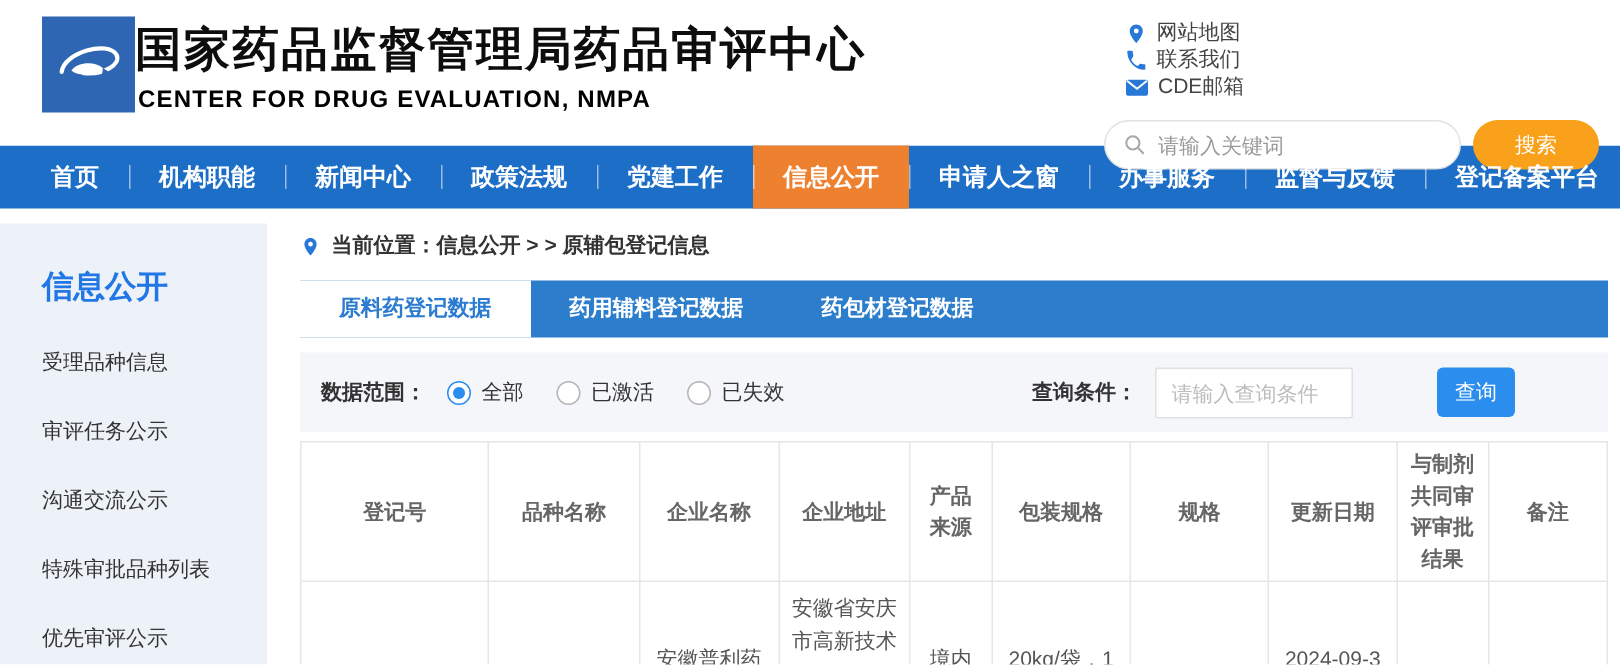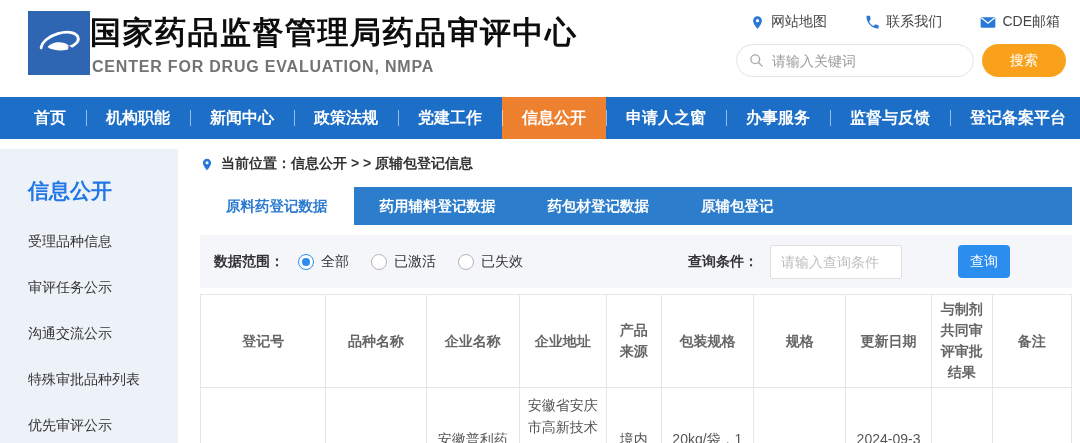--- a/index.html
+++ b/index.html
@@ -6,23 +6,23 @@
   html,body { width:1080px; height:443px; overflow:hidden; background:#fff;
     font-family:"Liberation Sans","DejaVu Sans",sans-serif; }
 
   
   .header { position:relative; height:97px; background:#fff; }
   .logo { position:absolute; left:28px; top:11px; width:62px; height:64px;
     background:#2f66b4; display:flex; align-items:center; justify-content:center; }
   .title-cn { position:absolute; left:90px; top:12px; font-size:31px; font-weight:bold;
     color:#0d0d0d; letter-spacing:1.5px; }
   .title-en { position:absolute; left:92px; top:58px; font-size:16px; font-weight:bold;
-    color:#737373; letter-spacing:0.8px; }
+    color:#000000; letter-spacing:0.8px; }
   .header-right { position:absolute; right:14px; top:13px; width:330px; }
-  .top-links { display:flex; justify-content:space-between; padding:0 6px 0 14px; }
+  .top-links { display:flex; justify-content:space-between; padding:0 6px 0 14px;flex-direction:column; }
   .top-link { display:flex; align-items:center; gap:6px; font-size:14px; color:#444; cursor:pointer; }
   .search-row { margin-top:13px; display:flex; align-items:center; }
   .search-box { flex:1; height:33px; border:1px solid #e2e2e2; border-radius:17px;
     display:flex; align-items:center; padding:0 12px; background:#fff;justify-content:space-between; }
   .search-box input { border:none; outline:none; flex:1; font-size:14px; margin-left:8px;
     color:#333; font-family:inherit; background:transparent; }
   .search-box input::placeholder { color:#9a9a9a; }
   .search-btn { width:84px; height:33px; margin-left:8px; border:none; border-radius:17px;
     background:#f9a11b; color:#fff; font-size:14px; cursor:pointer; font-family:inherit; }
 
@@ -158,21 +158,20 @@
         <path d="M12 2C8.1 2 5 5.1 5 9c0 5.2 7 13 7 13s7-7.8 7-13c0-3.9-3.1-7-7-7z" fill="#2878d7"></path>
         <circle cx="12" cy="9" r="2.6" fill="#fff"></circle>
       </svg>
       <span>当前位置：信息公开 &gt; &gt;  原辅包登记信息</span>
     </div>
 
     <div class="tabs">
       <div class="tab active">原料药登记数据</div>
       <div class="tab">药用辅料登记数据</div>
       <div class="tab">药包材登记数据</div>
-      <div class="tab">原辅包登记</div>
     </div>
 
     <div class="filter">
       <span class="filter-label">数据范围：</span>
       <div class="radio-group">
         <span class="radio-opt">
           <span class="radio selected"></span>
           <span>全部</span>
         </span>
         <span class="radio-opt">

